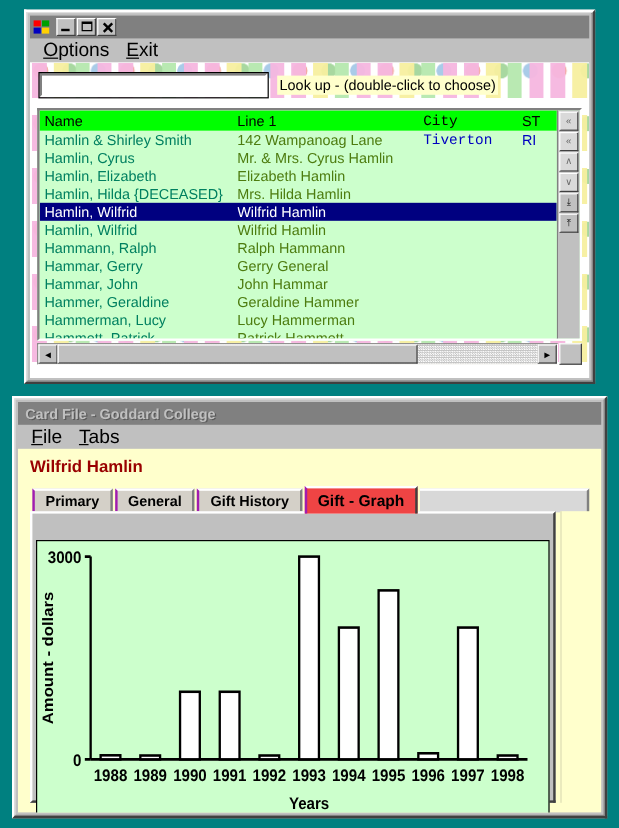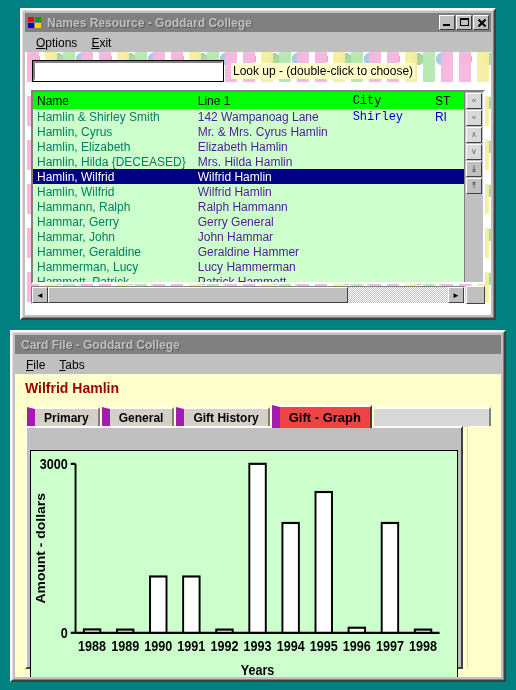--- a/index.html
+++ b/index.html
@@ -78,21 +78,21 @@
   .wbtn.close i.a { transform: rotate(45deg); }
   .wbtn.close i.b { transform: rotate(-45deg); }
 
   .menubar {
     height: 19px;
     display: flex;
     align-items: center;
     padding-left: 4px;
     background: #c0c0c0;
     margin: 1px 2px 0 2px;
-    font-size: 12px;
+    font-size: 16px;
   }
   .menu-item {
     padding: 1px 7px;
     color: #000;
     cursor: default;
     white-space: nowrap;
   }
   .menu-item u { text-decoration: underline; }
 
   
@@ -190,21 +190,21 @@
   .row {
     height: 15px;
     display: flex;
     align-items: center;
     font-size: 12px;
     white-space: nowrap;
     justify-content: center;
   }
   .row.sel { background: #000080; }
   .c-name  { width: 170px; padding-left: 4px; color: #008060; overflow: hidden; }
-  .c-line1 { width: 160px; color: #4c1d95; overflow: hidden; }
+  .c-line1 { width: 160px; color: #4d7c0f; overflow: hidden; }
   .c-city  { width: 85px;  color: #0000c0; overflow: hidden; font-family: Liberation Mono, monospace; }
   .c-st    { width: 30px;  color: #0000c0; overflow: hidden; }
   .list-head .c-name, .list-head .c-line1,
   .list-head .c-city, .list-head .c-st { color: #000; }
   .row.sel .c-name, .row.sel .c-line1,
   .row.sel .c-city, .row.sel .c-st { color: #ffffff; }
 
   
   .vscroll {
     width: 19px; flex: 0 0 19px;
@@ -292,21 +292,21 @@
     display: flex; align-items: flex-end;
   }
   .tab {
     height: 20px;
     padding: 0 9px;
     display: flex; align-items: center;
     font-size: 12px; font-weight: bold;
     color: #000;
     background: #d4d0c8;
     border-top: 2px solid #ffffff;
-    border-left: 8px solid #a21caf;
+    border-left: 2px solid #a21caf;
     border-right: 2px solid #808080;
     border-bottom: none;
     margin-right: 2px;
     cursor: default;
   }
   .tab.active {
     height: 23px;
     background: #ef4444;
     font-size: 13px;
     margin-bottom: -1px;
@@ -356,21 +356,20 @@
 
     <div class="titlebar">
       <span class="title-icon">
         <svg viewBox="0 0 16 14" width="16" height="14">
           <rect x="1" y="1" width="6" height="5" fill="#ff0000"></rect>
           <rect x="8" y="1" width="6" height="5" fill="#00a000"></rect>
           <rect x="1" y="7" width="6" height="5" fill="#0000c0"></rect>
           <rect x="8" y="7" width="6" height="5" fill="#ffd000"></rect>
         </svg>
       </span>
-      <span class="title-text">Names Resource - Goddard College</span>
       <span class="win-btns">
         <span class="wbtn min">
             <i></i>
           </span>
         <span class="wbtn max">
             <i></i>
           </span>
         <span class="wbtn close">
             <i class="a"></i>
             <i class="b"></i>
@@ -398,21 +397,21 @@
             <span class="c-name">Name</span>
             <span class="c-line1">Line 1</span>
             <span class="c-city">City</span>
             <span class="c-st">ST</span>
           </div>
 
           <div class="list-rows" id="list-rows">
               <div class="row">
                 <span class="c-name">Hamlin &amp; Shirley Smith</span>
                 <span class="c-line1">142 Wampanoag Lane</span>
-                <span class="c-city">Shirley</span>
+                <span class="c-city">Tiverton</span>
                 <span class="c-st">RI</span>
               </div>
               <div class="row">
                 <span class="c-name">Hamlin, Cyrus</span>
                 <span class="c-line1">Mr. &amp; Mrs. Cyrus Hamlin</span>
                 <span class="c-city"></span>
                 <span class="c-st"></span>
               </div>
               <div class="row">
                 <span class="c-name">Hamlin, Elizabeth</span>

